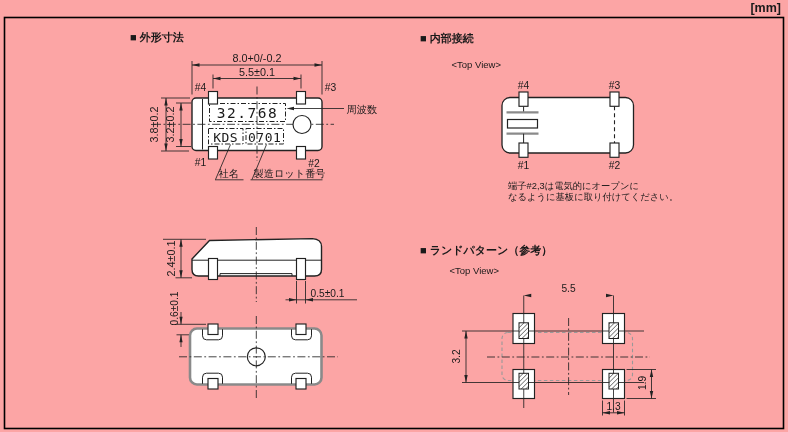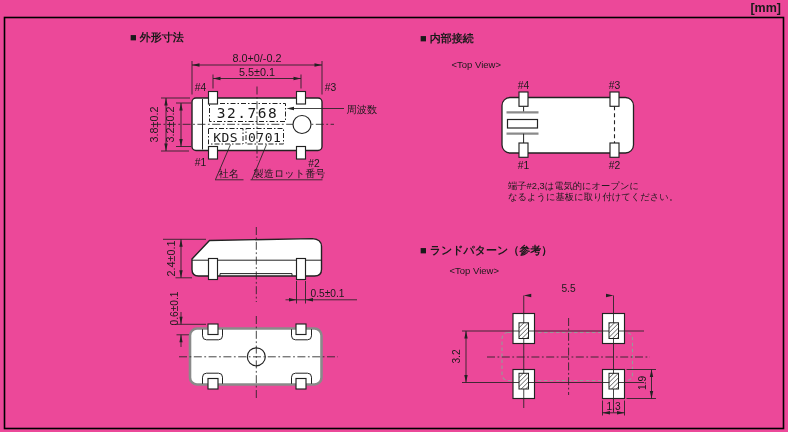--- a/index.html
+++ b/index.html
@@ -1,16 +1,16 @@
 <!DOCTYPE html>
 <html><head>
 <meta charset="utf-8">
 <style>
   html,body{margin:0;padding:0;background:#ffffff;}
-  .stage{position:relative;width:788px;height:432px;background:#ec4899;overflow:hidden;
+  .stage{position:relative;width:788px;height:432px;background:#fca5a5;overflow:hidden;
          font-family:"Liberation Sans","DejaVu Sans",sans-serif;}
   svg{position:absolute;left:0;top:0;}
   svg text{fill:#1a1a1a;font-family:"Liberation Sans","DejaVu Sans",sans-serif;}
   .ln{stroke:#222;stroke-width:1;fill:none;}
   .thin{stroke-width:0.85;}
   .bodyshape{fill:#ffffff;stroke:#222;stroke-width:1.4;}
   .white{fill:#ffffff;stroke:#222;stroke-width:1.15;}
   .cl{stroke:#222;stroke-width:0.85;stroke-dasharray:8 2.5 1.8 2.5;fill:none;}
   .markbox{fill:#ffffff;stroke:#222;stroke-width:1;stroke-dasharray:5 2 1.5 2;}
   .arr{fill:#222;stroke:none;}

